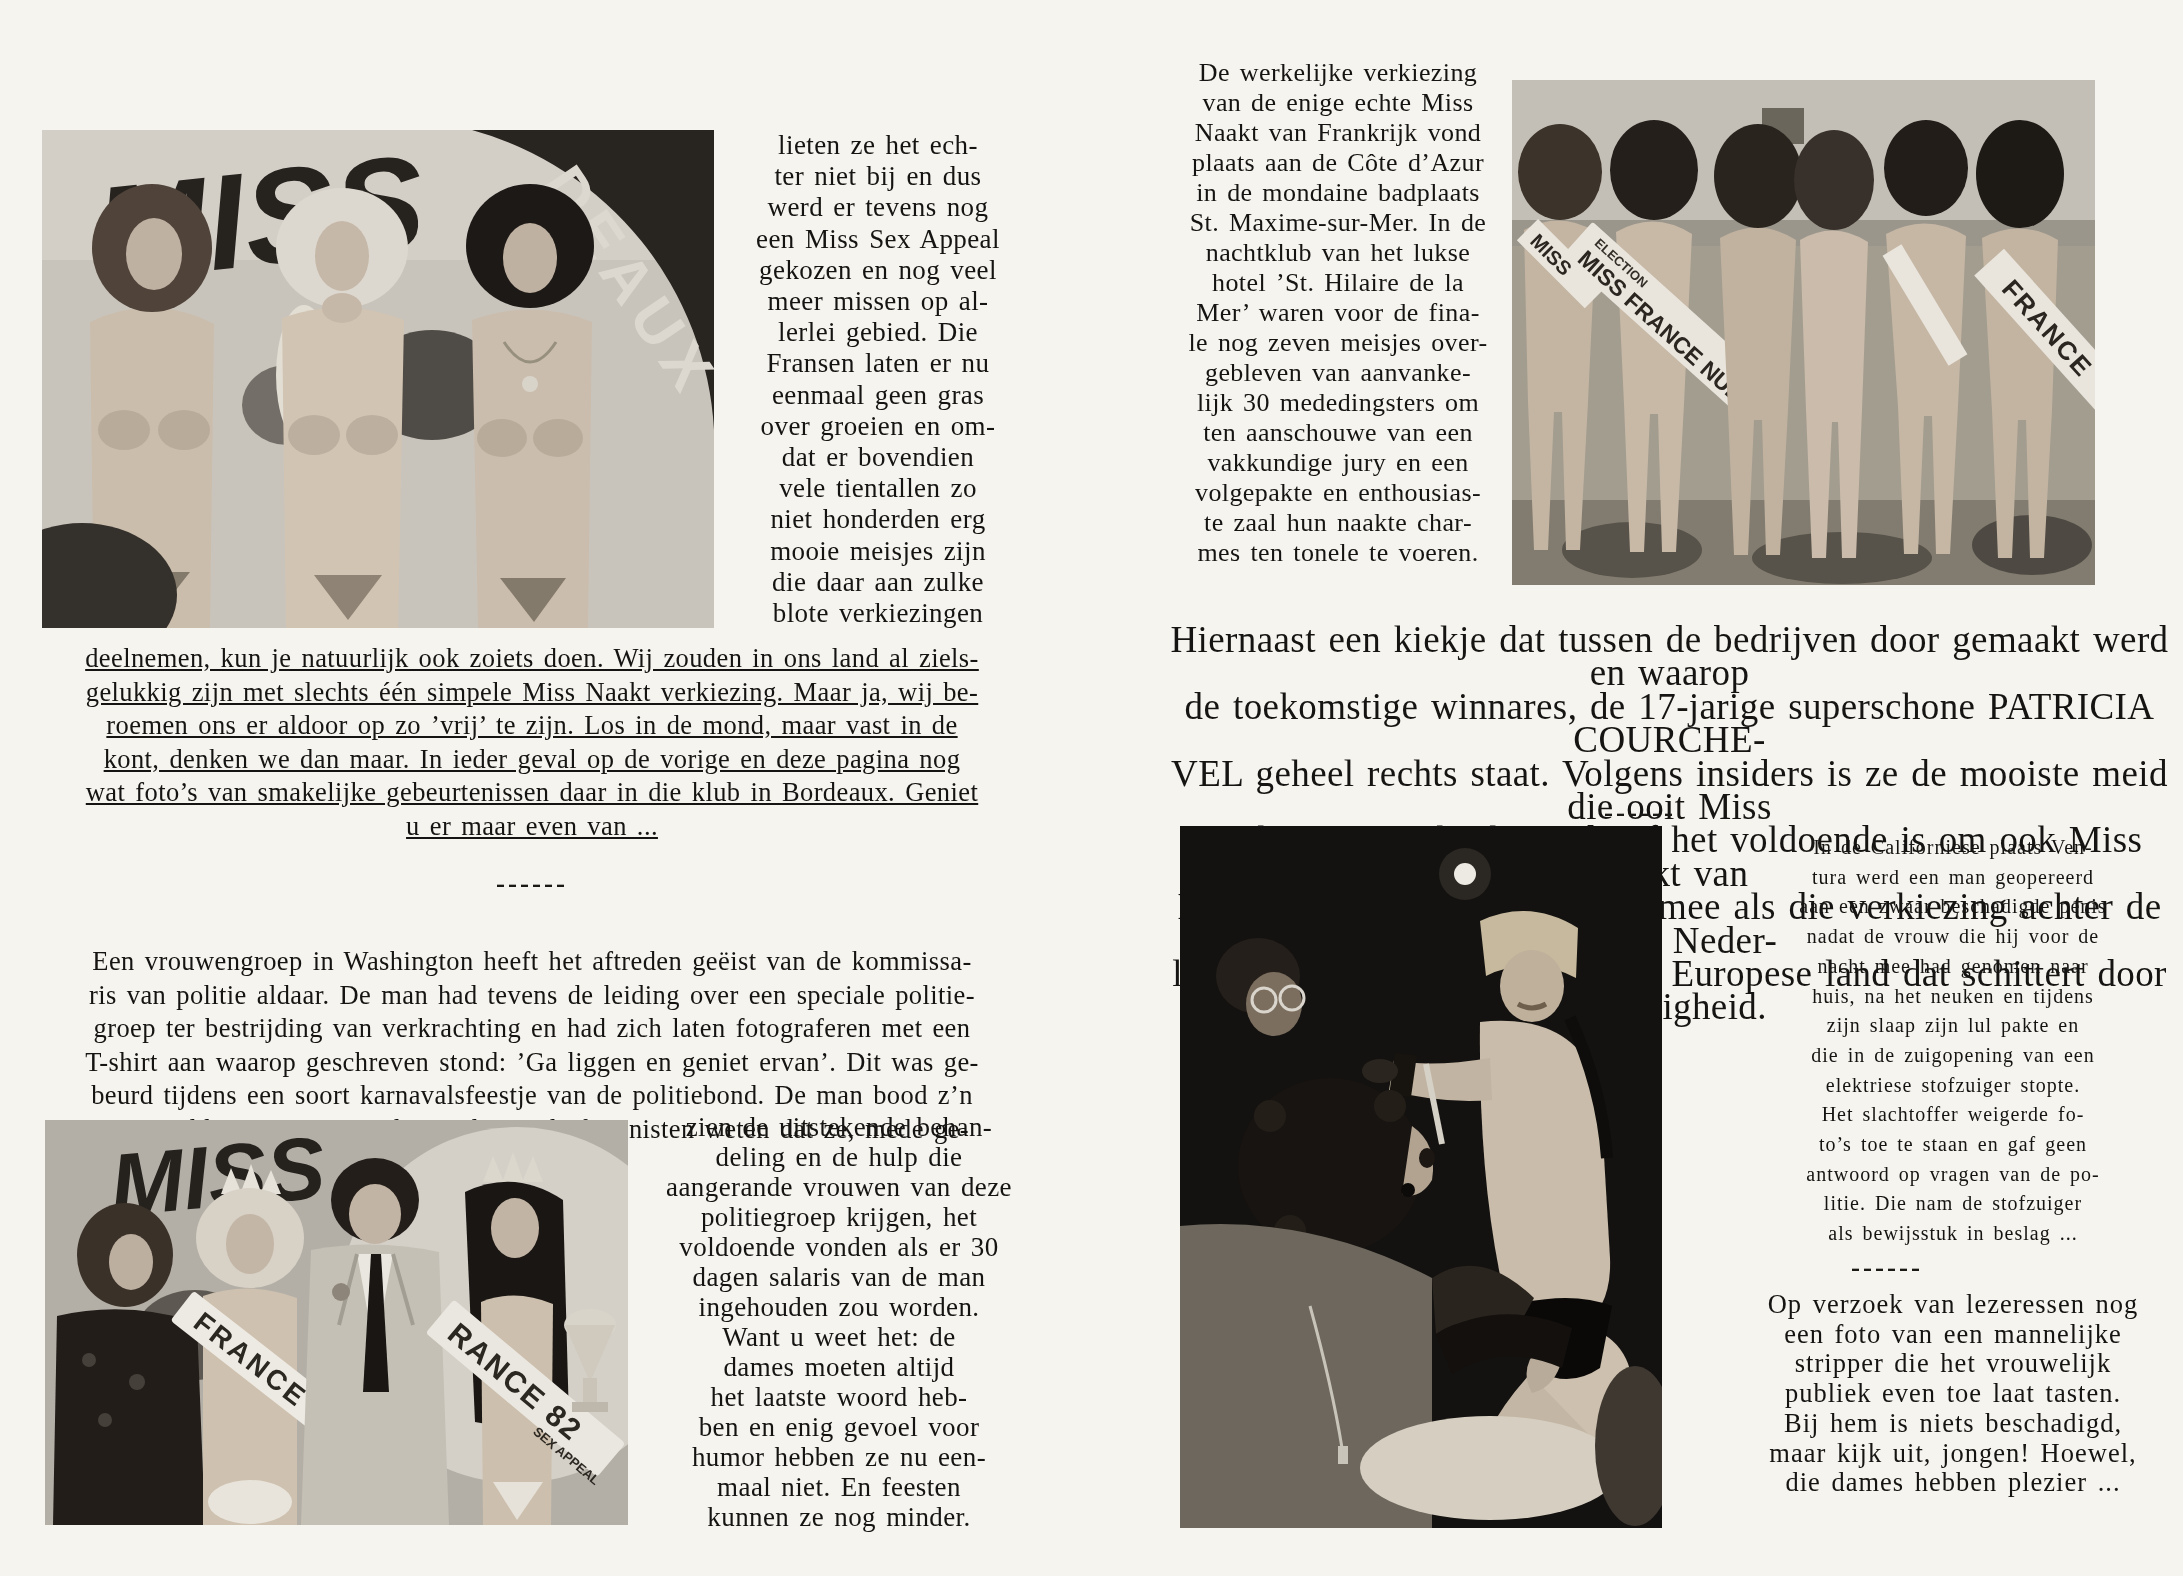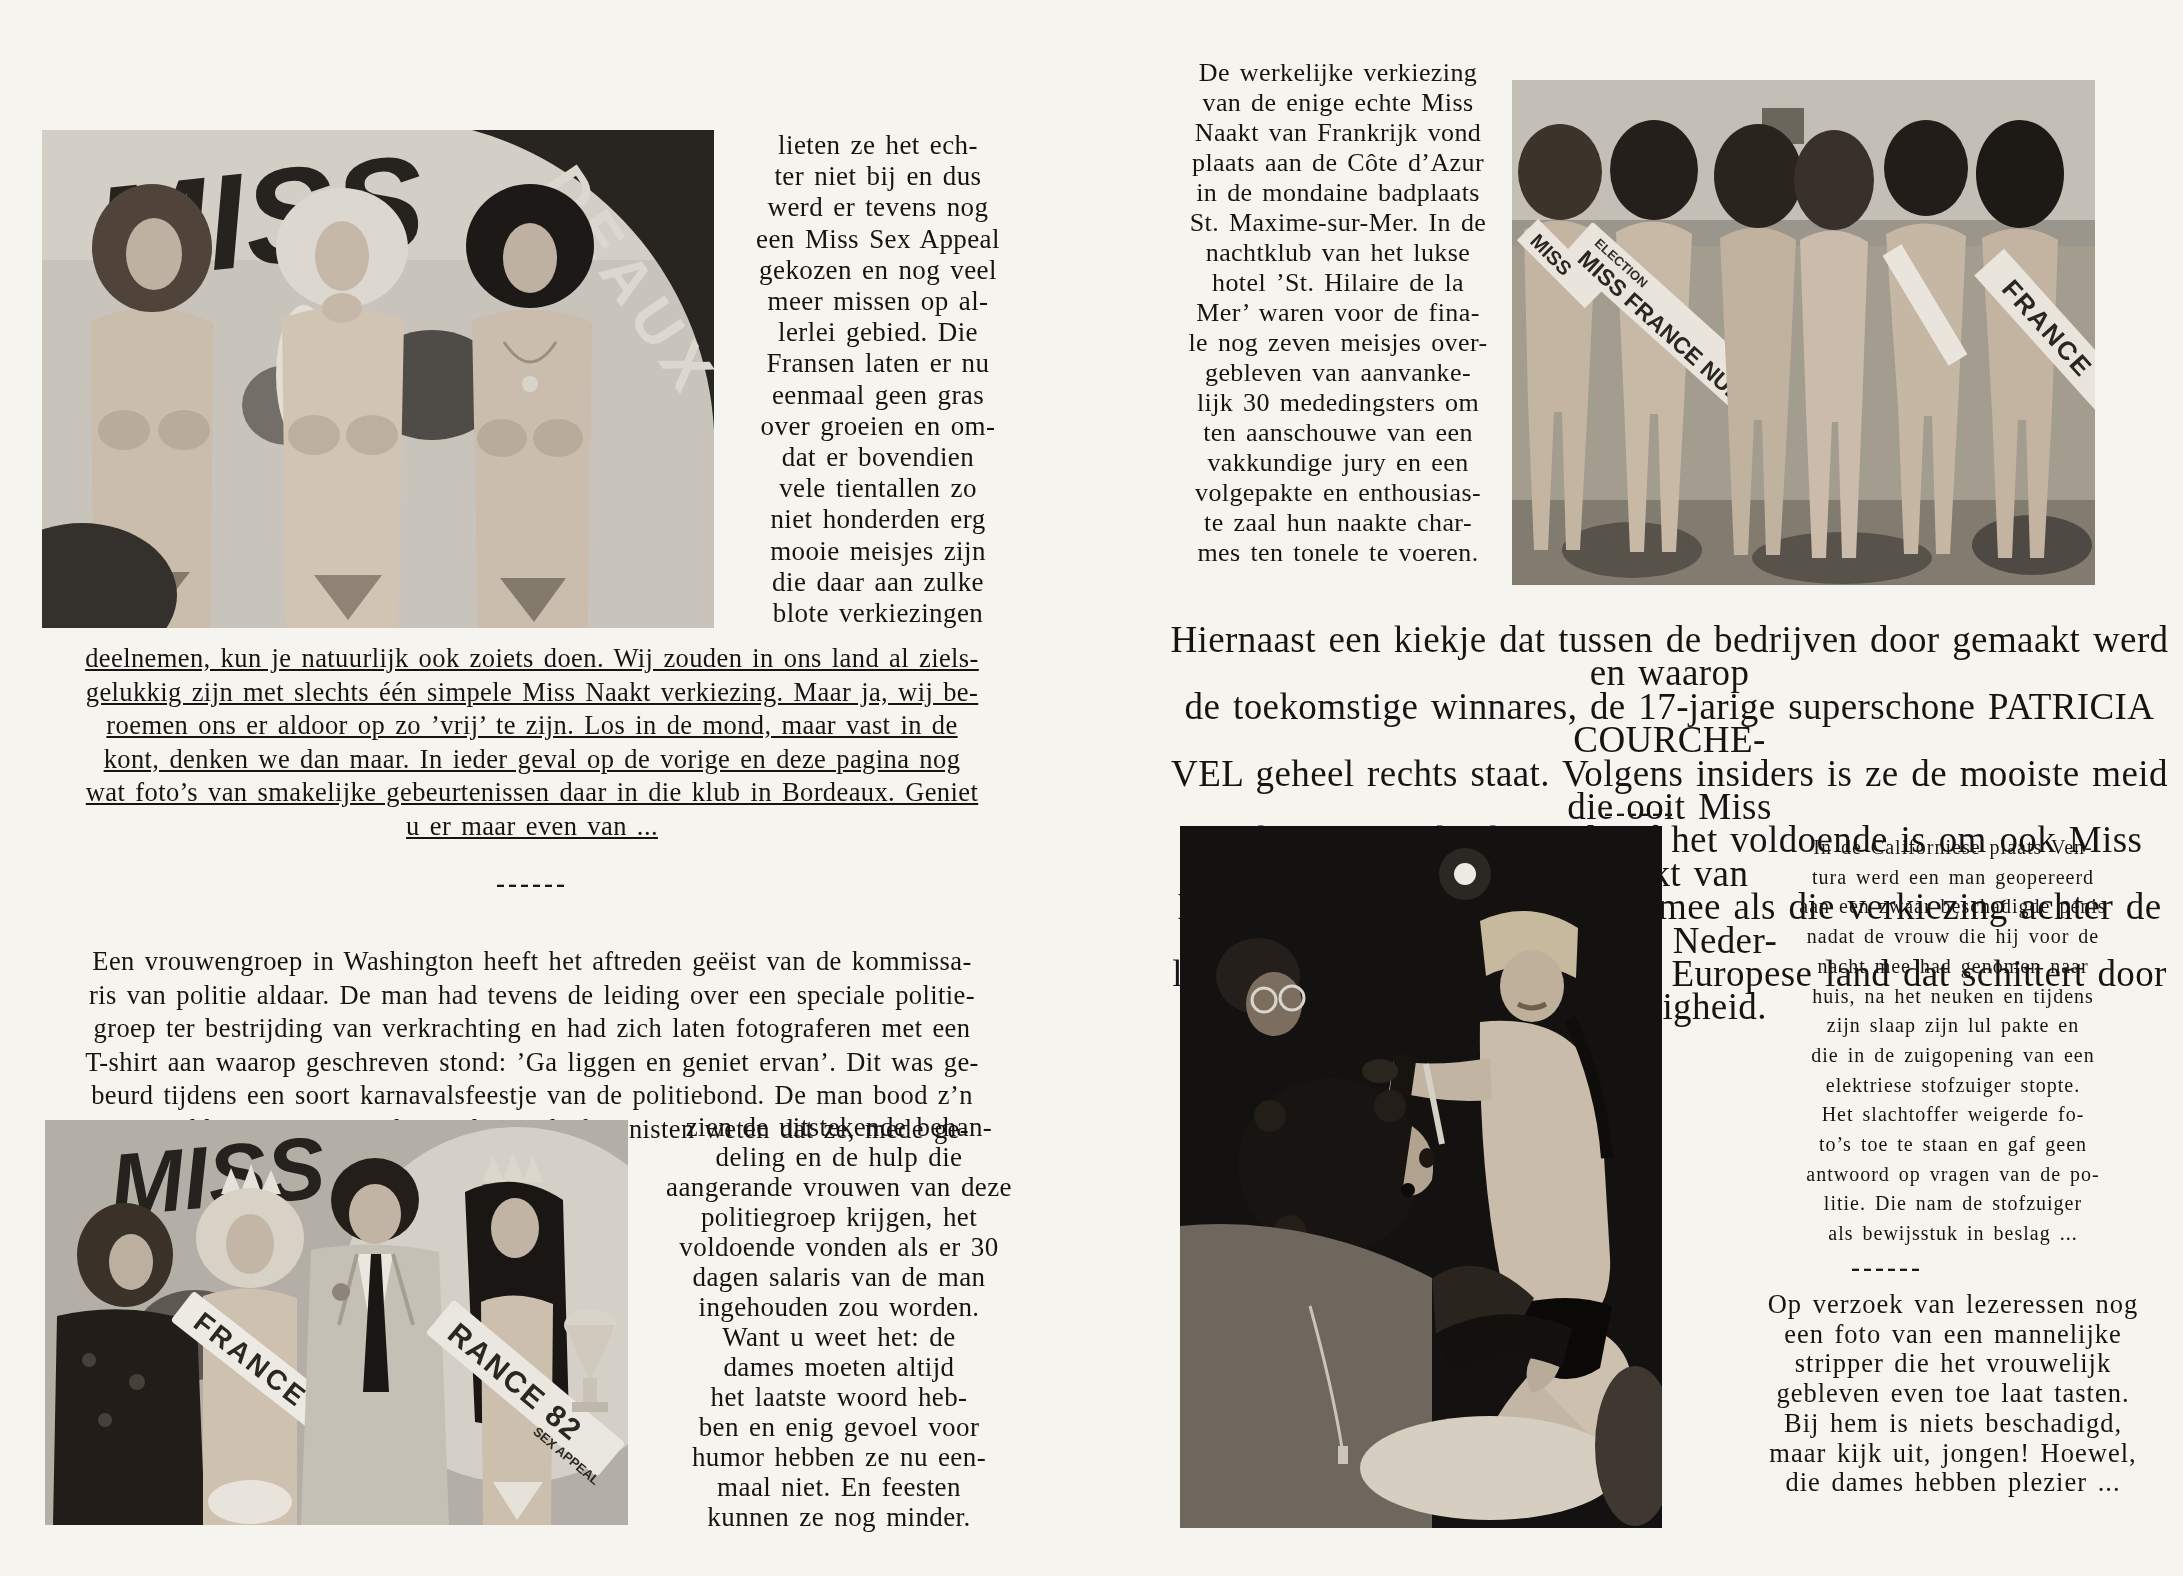--- a/index.html
+++ b/index.html
@@ -335,19 +335,19 @@
 to’s toe te staan en gaf geen
 antwoord op vragen van de po-
 litie. Die nam de stofzuiger
 als bewijsstuk in beslag ...</div>
 
     <div class="abs divider" id="d3">------</div>
 
     <div class="abs textcol" id="c4b">Op verzoek van lezeressen nog
 een foto van een mannelijke
 stripper die het vrouwelijk
-gebleven even toe laat tasten.
+publiek even toe laat tasten.
 Bij hem is niets beschadigd,
 maar kijk uit, jongen! Hoewel,
 die dames hebben plezier ...</div>
   </section>
 
 </div>
 
 </body></html>

